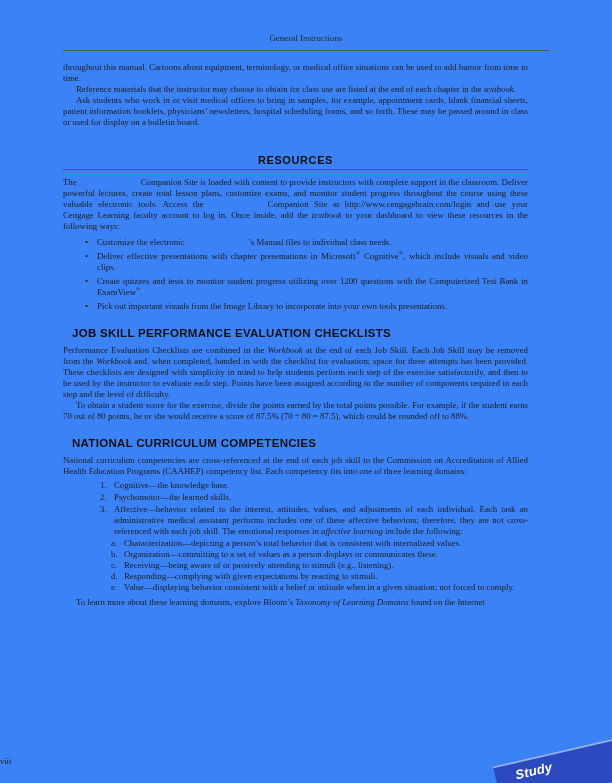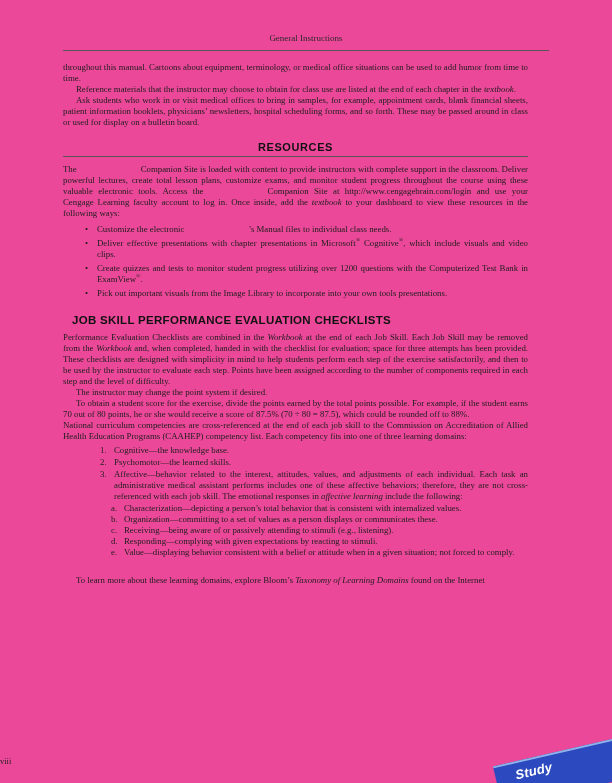--- a/index.html
+++ b/index.html
@@ -1,21 +1,21 @@
 <!DOCTYPE html>
 <html><head>
 <meta charset="utf-8">
 <style>
   * { box-sizing: border-box; }
   html, body { margin: 0; padding: 0; background: #ffffff; }
   .page {
     position: relative;
     width: 612px;
     height: 783px;
-    background: #ec4899;
+    background: #3b82f6;
     font-family: "Liberation Serif", serif;
     color: #1d1d1d;
     overflow: hidden;
   }
   .running-head {
     padding-top: 33px;
     text-align: center;
     font-size: 9px;
     color: #2a2a2a;
   }
@@ -30,21 +30,21 @@
     line-height: 11px;
     text-align: justify;
     margin: 0;
   }
   .indent { text-indent: 13px; }
   .run-b { font-weight: normal; }
   .run-i { font-style: italic; }
   .run-sup { vertical-align: super; font-size: 6px; line-height: 0; }
   .run-gap { display: inline-block; width: 64px; }
   .heading-centered {
-    margin: 13px 0 0 0;
+    margin: 26px 0 0 0;
     text-align: center;
     font-family: "Liberation Sans", sans-serif;
     font-size: 11px;
     font-weight: bold;
     letter-spacing: 0.6px;
     color: #111;
   }
   .rule {
     border-top: 1px solid #555;
     height: 0;
@@ -80,21 +80,21 @@
     flex: none;
     font-size: 8.8px;
     line-height: 11px;
   }
   .letter {
     width: 13px;
     flex: none;
     font-size: 8.8px;
     line-height: 11px;
   }
-  .closing { margin-top: 17px; }
+  .closing { margin-top: 4px; }
   .page-number {
     position: absolute;
     left: 0;
     right: 0;
     bottom: 17px;
     text-align: left;
     font-size: 8.5px;
     color: #222;
   }
   .corner-badge {
@@ -155,23 +155,23 @@
       </div>
       <div class="bullet-item">
         <span class="bullet">•</span>
         <span class="bullet-text"><span>Pick out important visuals from the </span><span class="run-b">Image Library</span><span> to incorporate into your own tools presentations.</span></span>
       </div>
     </div>
 
     <h2 class="heading-left">JOB SKILL PERFORMANCE EVALUATION CHECKLISTS</h2>
 
     <p class="para"><span>Performance Evaluation Checklists are combined in the </span><span class="run-i">Workbook</span><span> at the end of each Job Skill. Each Job Skill may be removed from the </span><span class="run-i">Workbook</span><span> and, when completed, handed in with the checklist for evaluation; space for three attempts has been provided. These checklists are designed with simplicity in mind to help students perform each step of the exercise satisfactorily, and then to be used by the instructor to evaluate each step. Points have been assigned according to the number of components required in each step and the level of difficulty.</span></p>
-    <p class="para indent"><span>The instructor may change the point system if desired.</span></p>
     <p class="para indent"><span>To obtain a student score for the exercise, divide the points earned by the total points possible. For example, if the student earns 70 out of 80 points, he or she would receive a score of 87.5% (70 ÷ 80 = 87.5), which could be rounded off to 88%.</span></p>
 
+    <h2 class="heading-left">NATIONAL CURRICULUM COMPETENCIES</h2>
 
     <p class="para"><span>National curriculum competencies are cross-referenced at the end of each job skill to the Commission on Accreditation of Allied Health Education Programs (CAAHEP) competency list. Each competency fits into one of three learning domains:</span></p>
 
     <div class="num-list">
       <div class="num-item">
         <span class="num">1.</span>
         <span class="num-text"><span>Cognitive—the knowledge base.</span></span>
       </div>
       <div class="num-item">
         <span class="num">2.</span>

